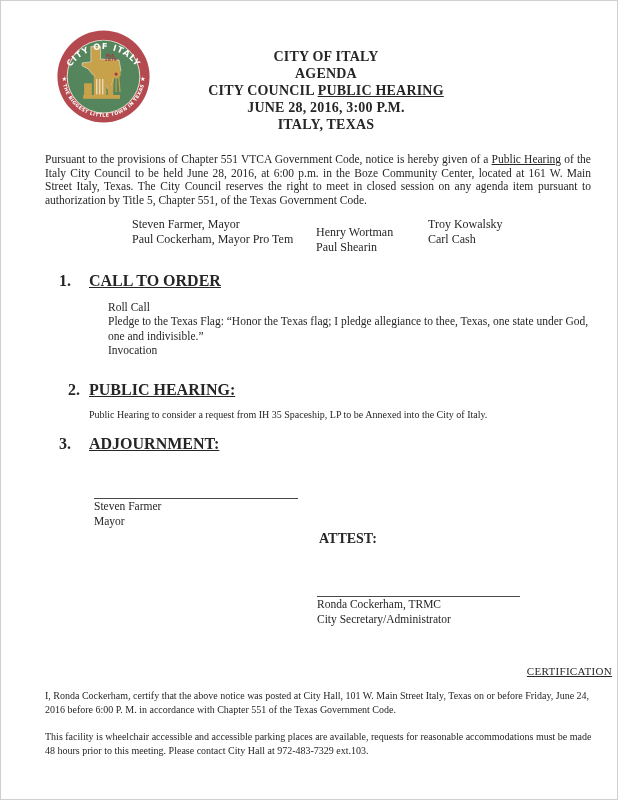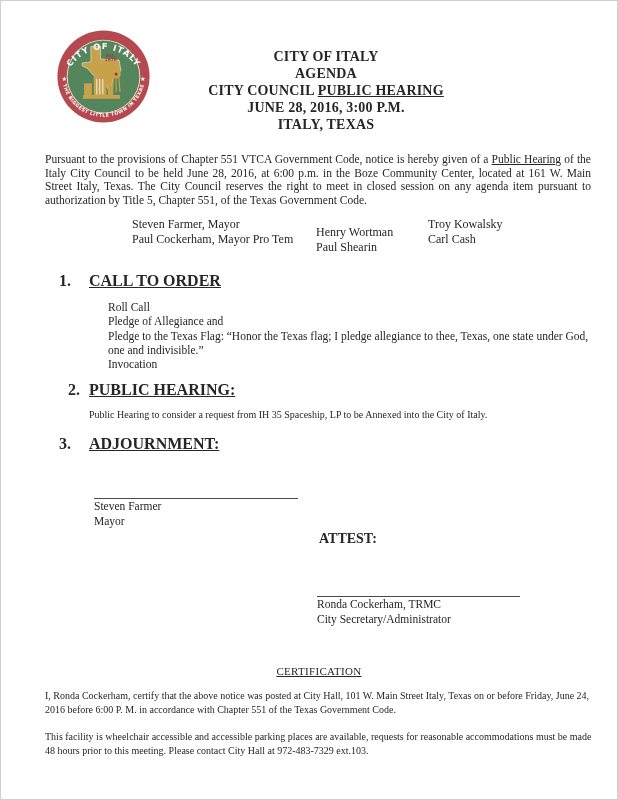--- a/index.html
+++ b/index.html
@@ -44,21 +44,21 @@
 
   
   .sig { font-size:11.5px; line-height:15px; }
   .sig .line { height:15px; border-bottom:1px solid #4a4a4a; }
   .sig-mayor { left:93px; top:483px; width:204px; }
   .sig-sec   { left:316px; top:581px; width:203px; }
   .attest { left:318px; top:530px; font-size:14px; font-weight:bold; }
 
   
   .cert-head {
-    left:25px; top:664px; width:586px; text-align:center;
+    left:25px; top:664px; width:586px; text-align:right;
     font-size:11px; letter-spacing:.3px;
   }
   .cert-p { left:44px; top:688px; width:548px; font-size:10px; line-height:13.5px; }
   .cert-p2 { top:729px; }
 </style>
 </head>
 <body>
 
 <div class="page">
 
@@ -131,21 +131,20 @@
   <div class="abs officials col3">
     <div>Troy Kowalsky</div>
     <div>Carl Cash</div>
   </div>
 
   <div class="abs item-head item1-head">
     <span class="num">1.</span><span class="u">CALL TO ORDER</span>
   </div>
   <div class="abs item1-subs">
     <div>Roll Call</div>
-    <div>Pledge of Allegiance and</div>
     <div>Pledge to the Texas Flag: “Honor the Texas flag; I pledge allegiance to thee, Texas, one state under God, one and indivisible.”</div>
     <div>Invocation</div>
   </div>
 
   <div class="abs item-head item2-head">
     <span class="num">2.</span><span class="u">PUBLIC HEARING:</span>
   </div>
   <div class="abs item2-body">Public Hearing to consider a request from IH 35 Spaceship, LP to be Annexed into the City of Italy.</div>
 
   <div class="abs item-head item3-head">

